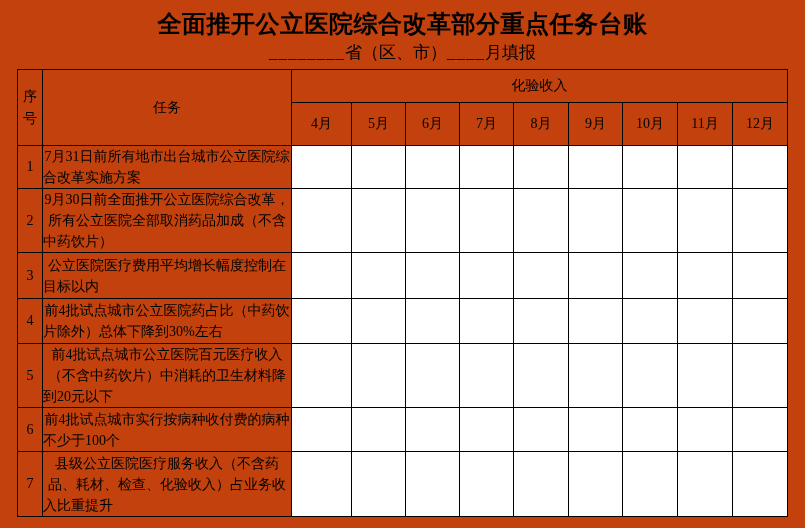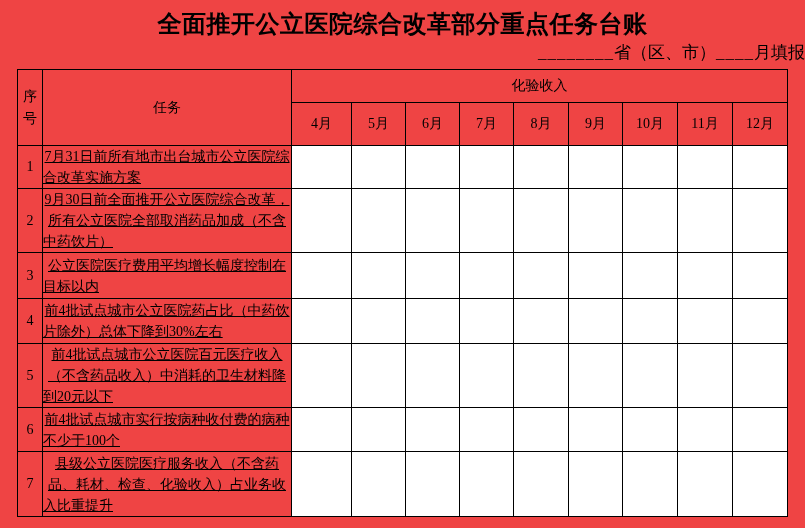--- a/index.html
+++ b/index.html
@@ -1,37 +1,37 @@
 <!DOCTYPE html>
 <html><head>
 <meta charset="utf-8">
 <style>
   * { box-sizing: border-box; }
   html, body { margin: 0; padding: 0; background: #ffffff; }
   .page {
     width: 805px;
     height: 528px;
-    background: #ef4444;
+    background: #c2410c;
     color: #000000;
     font-family: "Liberation Serif", "DejaVu Serif", serif;
     overflow: hidden;
     position: relative;
   }
   .title {
     margin: 0;
     padding-top: 9px;
     text-align: center;
     font-size: 24px;
     line-height: 30px;
     font-weight: bold;
     letter-spacing: 0.5px;
   }
   .subtitle {
     margin-top: 3px;
-    text-align: right;
+    text-align: center;
     font-size: 17px;
     line-height: 22px;
     font-weight: normal;
     white-space: nowrap;
   }
   .subtitle .blank { letter-spacing: 1px; }
   table.ledger {
     border-collapse: collapse;
     table-layout: fixed;
     width: 770px;
@@ -54,21 +54,20 @@
     padding: 0 4px;
     word-break: break-all;
   }
   td.task-cell {
     text-align: justify;
     text-align-last: left;
     font-size: 13.5px;
     line-height: 21px;
     padding: 1px 5px;
     vertical-align: middle;
-    text-decoration: underline;
   }
   td.index-cell { font-size: 14px; }
   td.progress-cell { background: #ffffff; }
 </style>
 </head>
 <body>
 
 <div class="page">
 
   <h1 class="title">全面推开公立医院综合改革部分重点任务台账</h1>
@@ -158,21 +157,21 @@
         <td class="progress-cell"></td>
         <td class="progress-cell"></td>
         <td class="progress-cell"></td>
         <td class="progress-cell"></td>
         <td class="progress-cell"></td>
         <td class="progress-cell"></td>
       </tr>
 
       <tr style="height:64px">
         <td class="index-cell">5</td>
-        <td class="task-cell">前4批试点城市公立医院百元医疗收入（不含药品收入）中消耗的卫生材料降到20元以下</td>
+        <td class="task-cell">前4批试点城市公立医院百元医疗收入（不含中药饮片）中消耗的卫生材料降到20元以下</td>
         <td class="progress-cell"></td>
         <td class="progress-cell"></td>
         <td class="progress-cell"></td>
         <td class="progress-cell"></td>
         <td class="progress-cell"></td>
         <td class="progress-cell"></td>
         <td class="progress-cell"></td>
         <td class="progress-cell"></td>
         <td class="progress-cell"></td>
       </tr>

